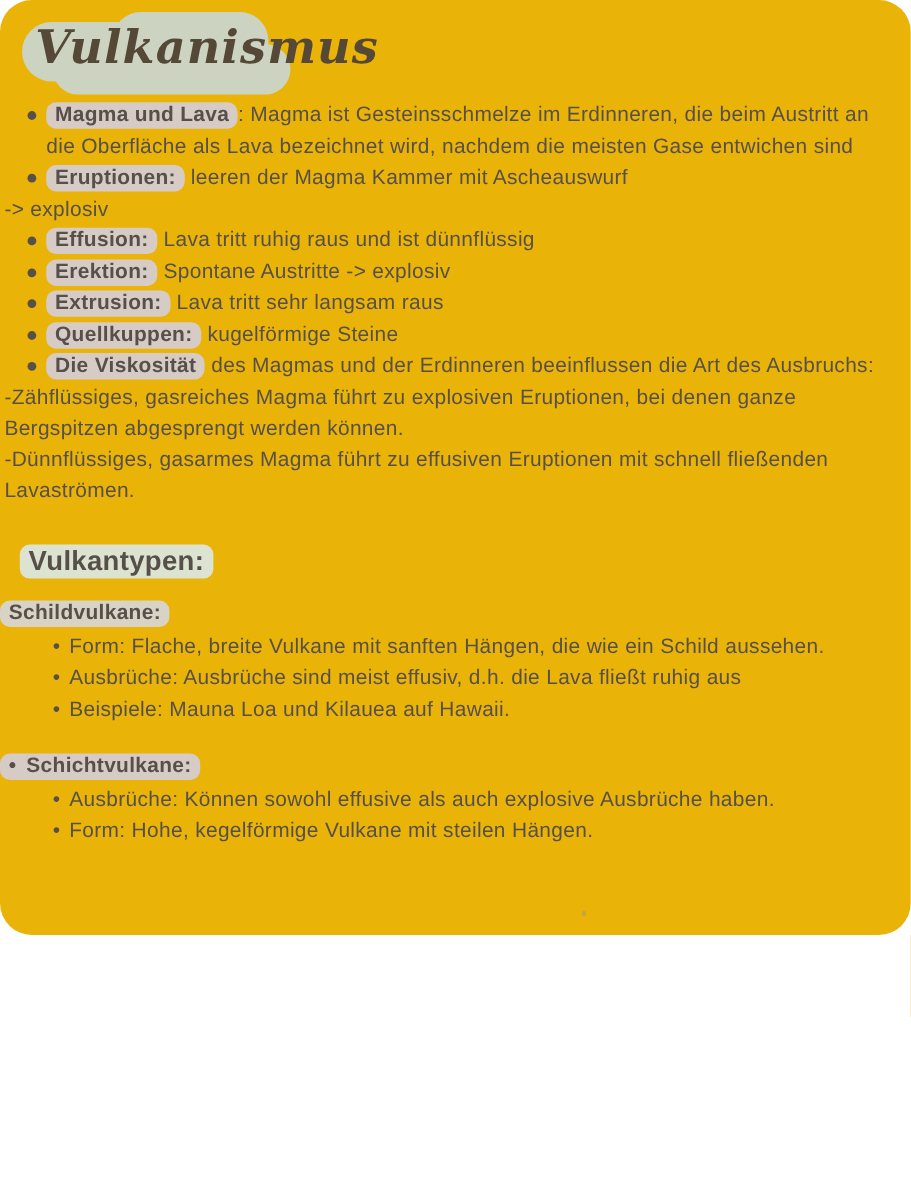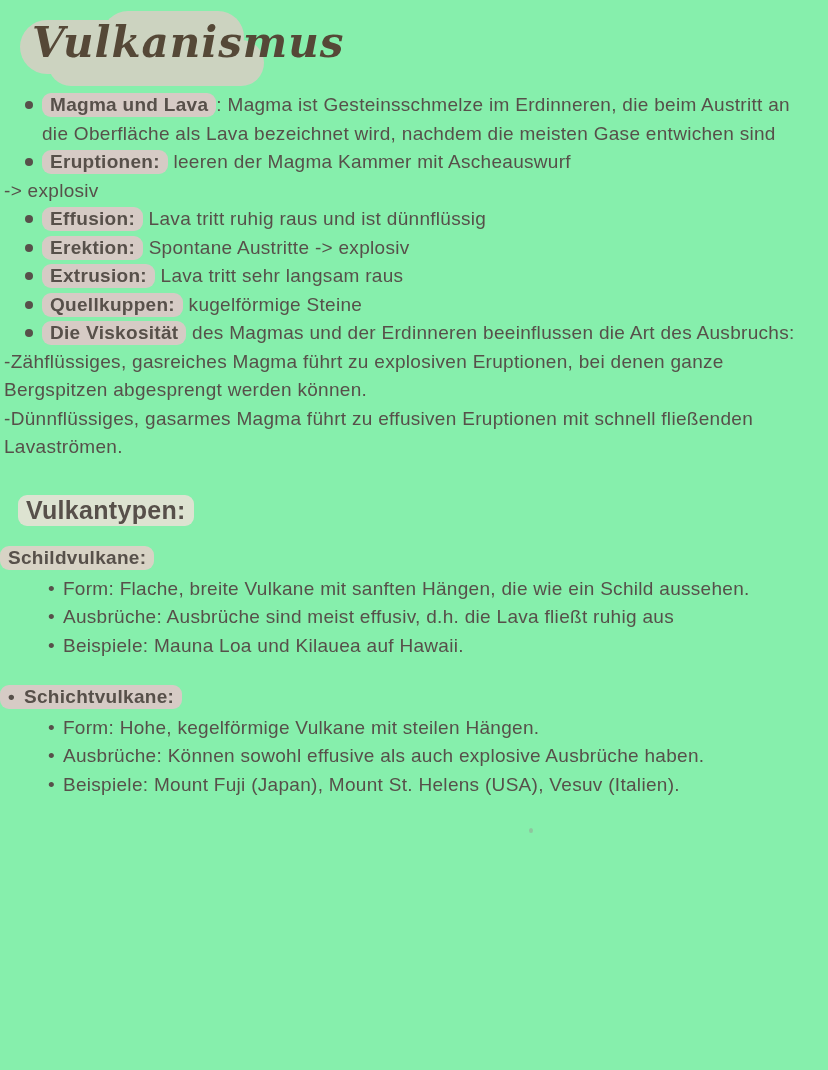--- a/index.html
+++ b/index.html
@@ -1,24 +1,25 @@
 <!DOCTYPE html>
 <html><head>
 <meta charset="utf-8">
 <style>
   html, body { margin: 0; padding: 0; background: #ffffff; }
   .page {
     position: relative;
     width: 828px;
-    height: 1070px;
-    background: #86efac;
+    height: 850px;
+    background: #eab308;
     font-family: "Liberation Sans", sans-serif;
     color: #57504a;
     overflow: hidden;
     letter-spacing: 0.3px;
+    border-radius: 29px;
   }
 
   
   .title-wrap { position: absolute; left: 20px; top: 10px; width: 260px; height: 78px; }
   .blob { position: absolute; left: 0; top: 10px; width: 170px; height: 54px; background: #ccd3c0; border-radius: 28px; }
   .blob::before { content: ""; position: absolute; left: 82px; top: -9px; width: 142px; height: 52px; background: #ccd3c0; border-radius: 28px; }
   .blob::after { content: ""; position: absolute; left: 28px; top: 20px; width: 216px; height: 46px; background: #ccd3c0; border-radius: 24px; }
   .title-text {
     position: relative; z-index: 1; margin: 0; padding: 12px 0 0 12px;
     font-family: "DejaVu Serif", serif; font-style: italic; font-weight: 700;
@@ -82,20 +83,19 @@
 
   <div class="subsection sub-shield">
     <div class="line sub-heading"><span class="hl beige">Schildvulkane:</span></div>
     <div class="line s-row">Form: Flache, breite Vulkane mit sanften Hängen, die wie ein Schild aussehen.</div>
     <div class="line s-row">Ausbrüche: Ausbrüche sind meist effusiv, d.h. die Lava fließt ruhig aus</div>
     <div class="line s-row">Beispiele: Mauna Loa und Kilauea auf Hawaii.</div>
   </div>
 
   <div class="subsection sub-strato">
     <div class="line sub-heading"><span class="hl tan with-dot">Schichtvulkane:</span></div>
+    <div class="line s-row">Ausbrüche: Können sowohl effusive als auch explosive Ausbrüche haben.</div>
     <div class="line s-row">Form: Hohe, kegelförmige Vulkane mit steilen Hängen.</div>
-    <div class="line s-row">Ausbrüche: Können sowohl effusive als auch explosive Ausbrüche haben.</div>
-    <div class="line s-row">Beispiele: Mount Fuji (Japan), Mount St. Helens (USA), Vesuv (Italien).</div>
   </div>
 
   <div class="speck"></div>
 
 </div>
 
 </body></html>

